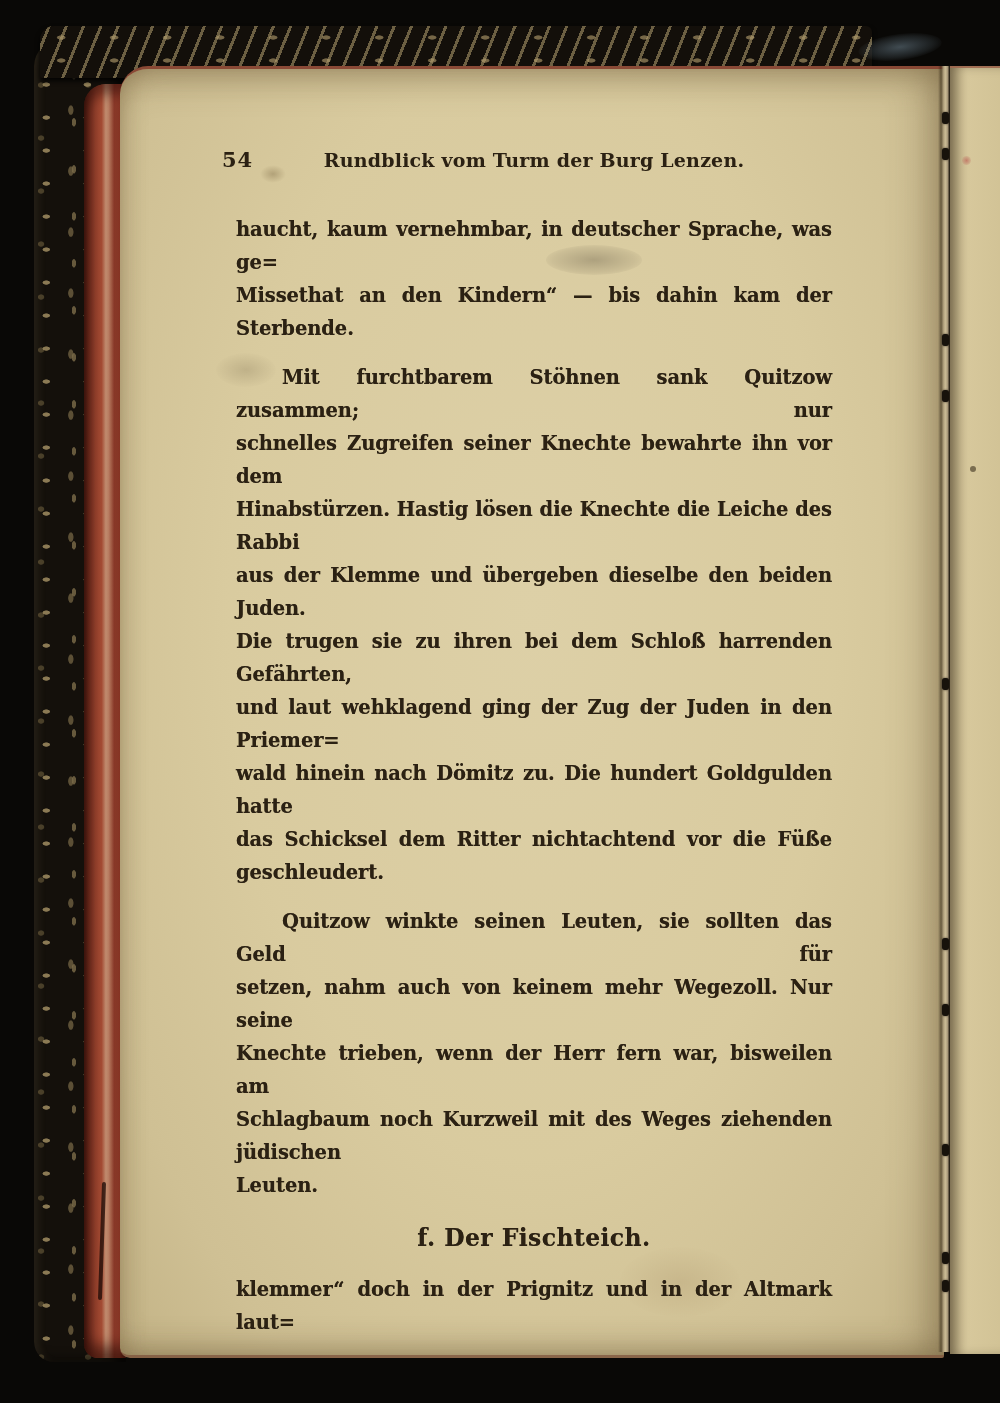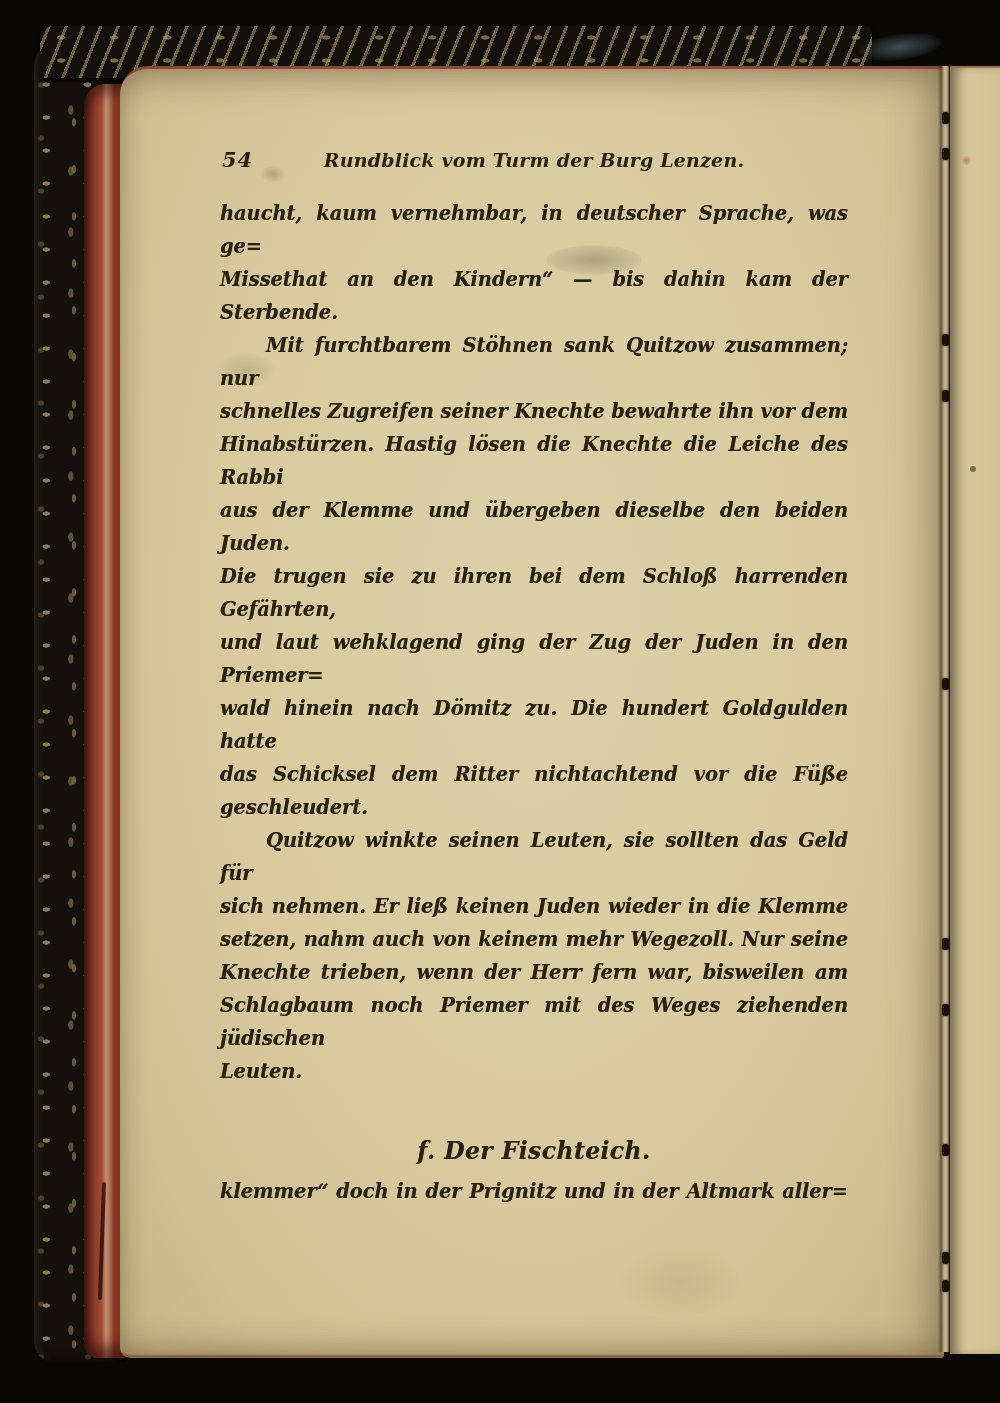--- a/index.html
+++ b/index.html
@@ -57,21 +57,20 @@
     border-radius:28px 2px 2px 10px;
     background:radial-gradient(ellipse at 50% 42%, #ddd0a7 0%, #d9cb9f 52%, #cfc094 82%, #c3b386 100%);
     border-top:3px solid rgba(126,53,38,.85);
     border-bottom:3px solid rgba(95,48,30,.65);
     box-shadow:
       inset 0 22px 34px -12px rgba(110,90,55,.38),
       inset -26px 0 38px -10px rgba(100,80,50,.42),
       inset 14px 0 26px -12px rgba(120,95,60,.3),
       inset 0 -18px 30px -12px rgba(110,90,55,.35);
     color:#2b2113;
-    font-style:italic;
   }
   .stain{position:absolute;border-radius:50%;pointer-events:none;}
   .stain.s1{left:426px;top:176px;width:96px;height:30px;
     background:radial-gradient(ellipse, rgba(70,60,45,.30), rgba(70,60,45,.10) 60%, transparent 80%);}
   .stain.s2{left:140px;top:96px;width:26px;height:18px;
     background:radial-gradient(ellipse, rgba(110,90,55,.35), transparent 70%);}
   .stain.s3{left:96px;top:284px;width:60px;height:34px;
     background:radial-gradient(ellipse, rgba(80,65,40,.18), transparent 75%);}
   .stain.s4{left:500px;top:1178px;width:120px;height:70px;
     background:radial-gradient(ellipse, rgba(140,110,70,.16), transparent 75%);}
@@ -82,27 +81,27 @@
   }
   .page-number{position:absolute;left:2px;top:0;font-size:21px;letter-spacing:1px;}
   .running-header{display:block;text-align:center;letter-spacing:.2px;}
 
   .text-column{
     position:absolute;left:100px;right:96px;top:128px;
     font-size:19.5px;font-weight:bold;line-height:33px;
     letter-spacing:-0.1px;
     text-shadow:0 0 .5px rgba(43,33,19,.65);
   }
-  .paragraph{margin:0;}
+  .paragraph{margin:16px;}
   .text-line{text-align:justify;text-align-last:justify;white-space:normal;}
   .text-line.last{text-align-last:left;}
   .paragraph.indented .text-line.first{text-indent:46px;}
   .section-heading{
     text-align:center;font-size:23.5px;font-weight:bold;
-    margin-top:44px;margin-bottom:5px;height:38px;line-height:38px;
+    margin-top:17px;margin-bottom:5px;height:38px;line-height:38px;
     letter-spacing:.4px;
   }
 
   
   .gutter-thread{
     position:absolute;left:938px;top:66px;width:14px;height:1286px;
     background:linear-gradient(to right,
       rgba(40,30,15,0) 0%, rgba(40,30,15,.5) 22%,
       #b7a783 42%, #cabb95 55%, #a8987a 68%,
       rgba(40,30,15,.55) 84%, rgba(40,30,15,0) 100%);
@@ -156,29 +155,28 @@
           <div class="text-line">schnelles Zugreifen seiner Knechte bewahrte ihn vor dem</div>
           <div class="text-line">Hinabstürzen. Hastig lösen die Knechte die Leiche des Rabbi</div>
           <div class="text-line">aus der Klemme und übergeben dieselbe den beiden Juden.</div>
           <div class="text-line">Die trugen sie zu ihren bei dem Schloß harrenden Gefährten,</div>
           <div class="text-line">und laut wehklagend ging der Zug der Juden in den Priemer=</div>
           <div class="text-line">wald hinein nach Dömitz zu. Die hundert Goldgulden hatte</div>
           <div class="text-line last">das Schicksel dem Ritter nichtachtend vor die Füße geschleudert.</div>
         </div>
         <div class="paragraph indented">
           <div class="text-line first">Quitzow winkte seinen Leuten, sie sollten das Geld für</div>
-          <div class="text-line">sich nehmen. Er ließ keinen Juden wieder in die Klemme</div>
           <div class="text-line">setzen, nahm auch von keinem mehr Wegezoll. Nur seine</div>
           <div class="text-line">Knechte trieben, wenn der Herr fern war, bisweilen am</div>
-          <div class="text-line">Schlagbaum noch Priemer mit des Weges ziehenden jüdischen</div>
+          <div class="text-line">Schlagbaum noch Kurzweil mit des Weges ziehenden jüdischen</div>
           <div class="text-line last">Leuten.</div>
         </div>
         <div class="section-heading">f. Der Fischteich.</div>
         <div class="paragraph indented">
-          <div class="text-line">klemmer“ doch in der Prignitz und in der Altmark aller=</div>
+          <div class="text-line">klemmer“ doch in der Prignitz und in der Altmark laut=</div>
         </div>
       </div>
   </div>
 
   <div class="gutter-thread">
     <div class="knot" style="top:46px"></div>
     <div class="knot" style="top:82px"></div>
     <div class="knot" style="top:268px"></div>
     <div class="knot" style="top:324px"></div>
     <div class="knot" style="top:612px"></div>

